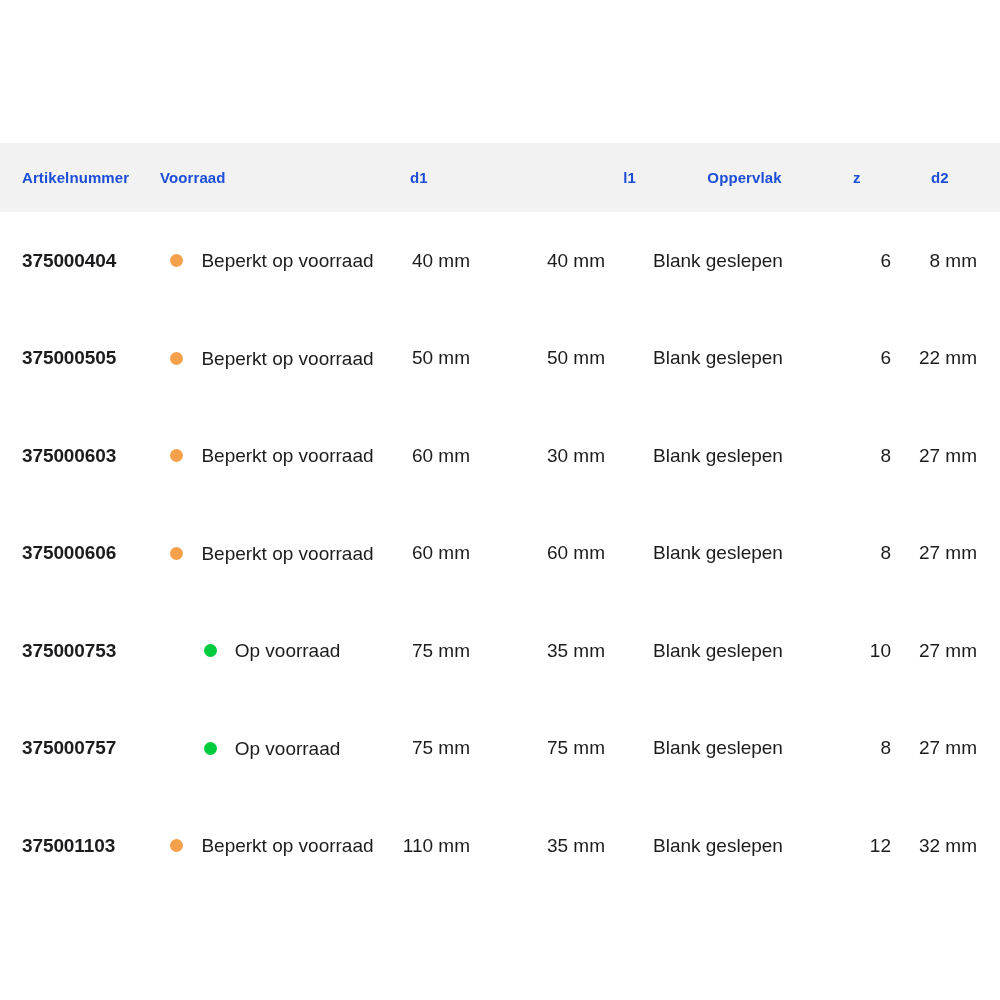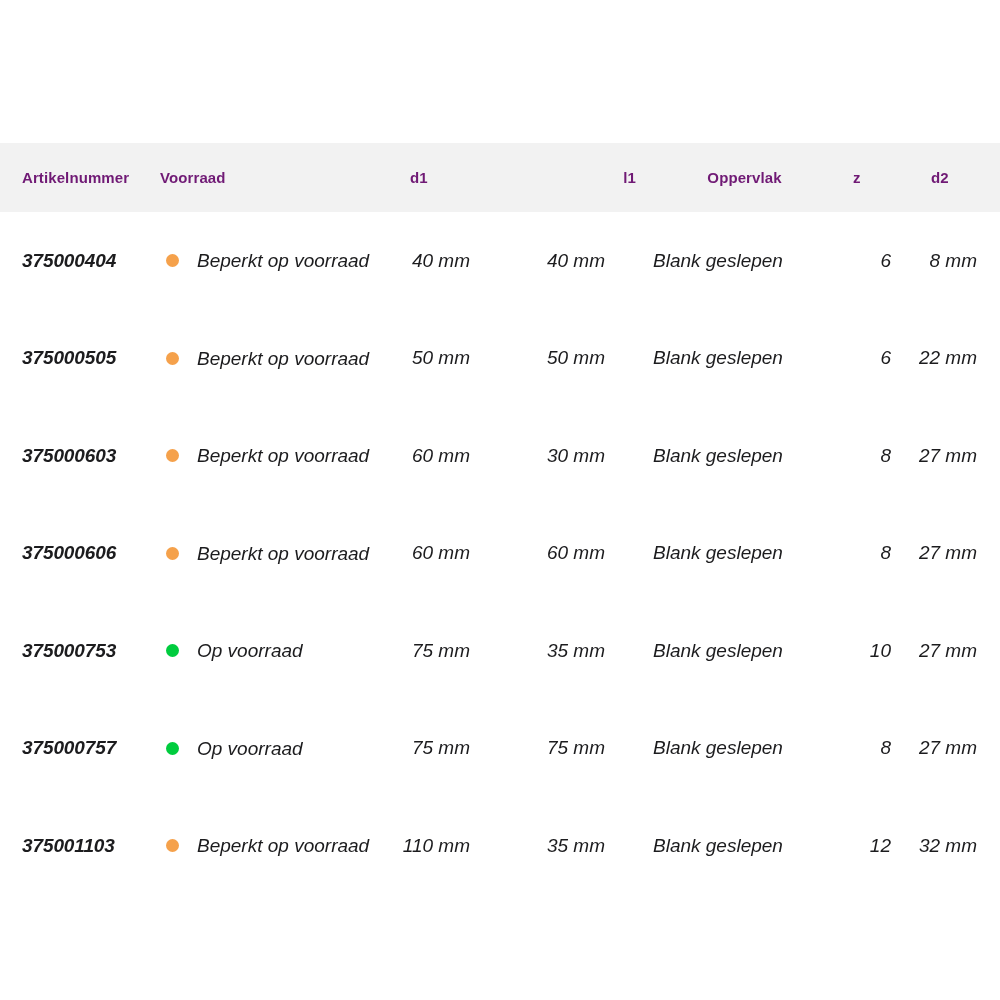--- a/index.html
+++ b/index.html
@@ -32,32 +32,31 @@
   }
 
   
   .spec-table thead tr {
     background: #f2f2f2;
     height: 69px;
   }
   .spec-table thead th {
     font-size: 15px;
     font-weight: 700;
-    color: #701a75;
+    color: #1d4ed8;
     letter-spacing: 0.1px;
     padding: 0;
     vertical-align: middle;
     white-space: nowrap;
   }
 
   
   .spec-table tbody tr {
     height: 97.5px;
     background: #ffffff;
-    font-style: italic;
   }
   .spec-table tbody td {
     padding: 0;
     vertical-align: middle;
     font-size: 19px;
     color: #1c1c1e;
     white-space: nowrap;
     font-weight: 400;
   }
 
@@ -91,20 +90,21 @@
   .td-surf  { text-align: left;  padding-left: 17px !important; }
   .td-z     { text-align: right; padding-right: 27px !important; }
   .td-d2    { text-align: right; padding-right: 23px !important; }
 
   
   .stock-wrap {
     display: flex;
     align-items: center;
     gap: 18px;
     padding-left: 6px;
+    justify-content: center;
   }
   .stock-dot {
     width: 13px;
     height: 13px;
     border-radius: 50%;
     flex: 0 0 auto;
     display: block;
   }
   .stock-dot.limited { background: #f5a14b; }
   .stock-dot.instock { background: #00cc3e; }

